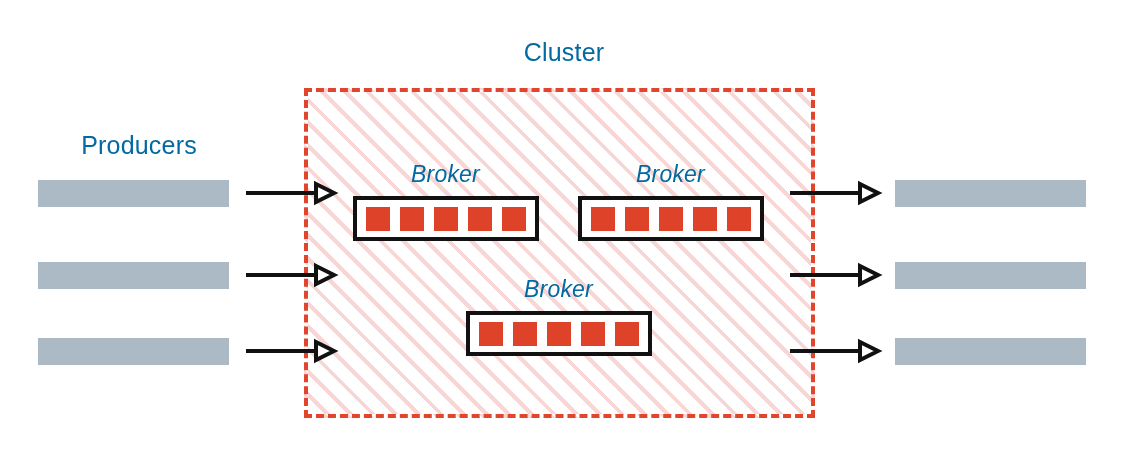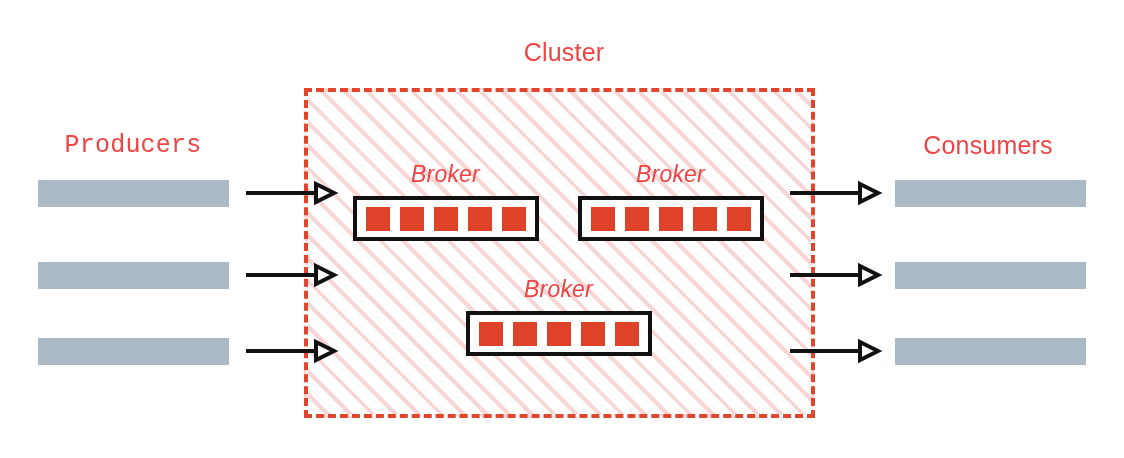--- a/index.html
+++ b/index.html
@@ -14,21 +14,21 @@
     overflow: hidden;
   }
   #canvas {
     position: relative;
     width: 1124px;
     height: 458px;
     background: #ffffff;
   }
   .label {
     position: absolute;
-    color: #ef4444;
+    color: #0369a1;
     font-weight: 400;
     letter-spacing: 0.2px;
     white-space: nowrap;
     text-align: center;
   }
   .label-lg {
     font-size: 25px;
     line-height: 29px;
   }
   .label-md {
@@ -83,23 +83,22 @@
   }
   .arrow svg { display: block; overflow: visible; }
 </style>
 </head>
 <body>
 
 <div id="canvas">
 
   <div class="label label-lg" style="left:464px; top:38px; width:200px;">Cluster</div>
 
-  <div class="label label-lg" style="left:33px; top:131px; width:200px;font-family:Liberation Mono, monospace;">Producers</div>
+  <div class="label label-lg" style="left:39px; top:131px; width:200px;">Producers</div>
 
-  <div class="label label-lg" style="left:888px; top:131px; width:200px;">Consumers</div>
 
   <div class="cluster-box"></div>
 
   <div class="gray-bar" style="left:38px; top:180px;"></div>
   <div class="gray-bar" style="left:38px; top:262px;"></div>
   <div class="gray-bar" style="left:38px; top:338px;"></div>
 
   <div class="gray-bar" style="left:895px; top:180px;"></div>
   <div class="gray-bar" style="left:895px; top:262px;"></div>
   <div class="gray-bar" style="left:895px; top:338px;"></div>

